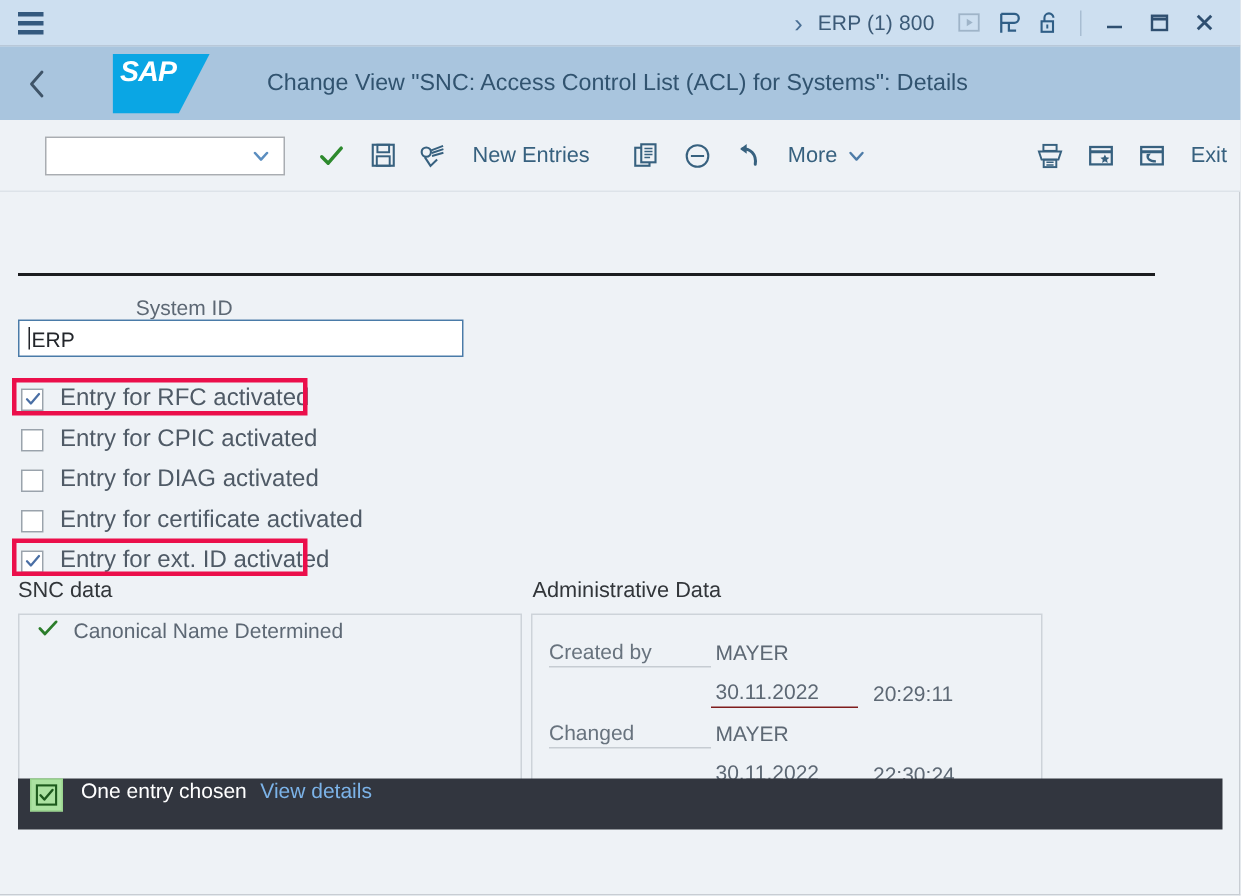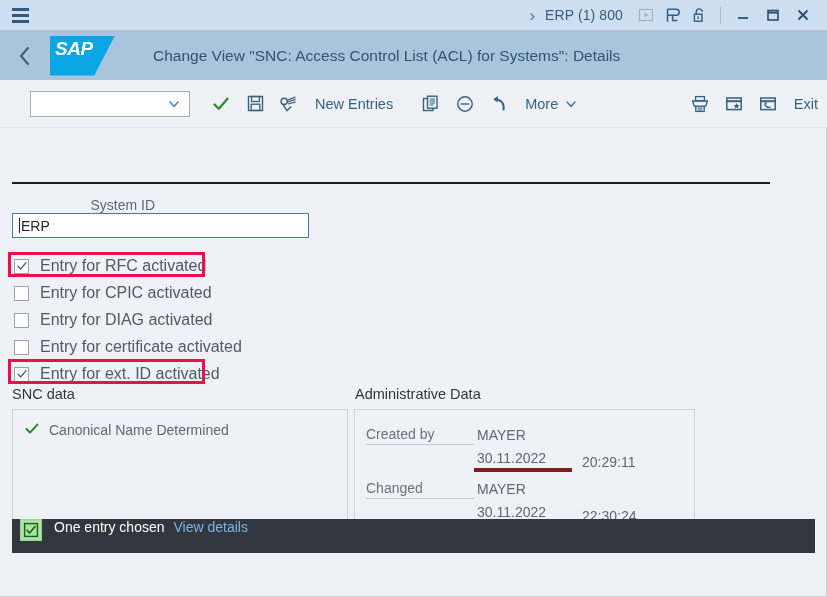--- a/index.html
+++ b/index.html
@@ -64,21 +64,21 @@
     background: #a9c5de;
     display: flex; align-items: center;
   }
   .back-arrow {
     width: 50px; height: 49px;
     display: flex; align-items: center; justify-content: center;
     cursor: pointer;
   }
   .sap-logo {
     width: 65px; height: 40px;
-    position: relative; 
+    position: relative; margin-left: 25px;
     cursor: pointer;
     padding-left: 41px;
   }
   .sap-logo .shape {
     position: absolute; inset: 0;
     background: #0aa6e4;
     clip-path: polygon(0 0, 100% 0, 68% 100%, 0 100%);
   }
   .sap-logo .txt {
     position: absolute; left: 5px; top: 2px;
@@ -187,37 +187,37 @@
 
   
   .panel-title {
     position: absolute; font-size: 14.5px; color: #32363a;
   }
   .panel {
     position: absolute; border: 1px solid #cdd3d9;
     background: #eef2f6;
   }
   .snc-item {
-    position: absolute; left: 12px; top: 12px;
+    position: absolute; left: 12px; top: 2px;
     display: flex; align-items: flex-start;
   }
   .snc-item .lbl { font-size: 14px; color: #5d6874; margin-left: 10px; }
 
   .admin-grid { position: absolute; left: 11px; top: 8px; }
   .ad-row { display: flex; align-items: flex-end; height: 27px; }
   .ad-key {
     width: 108px; font-size: 14px; color: #68737e;
     border-bottom: 1px solid #c6ccd2; padding-bottom: 2px;
   }
   .ad-key.blank { border-bottom: none; }
   .ad-val {
     width: 98px; font-size: 14px; color: #5d6874;
     padding-bottom: 2px; padding-left: 3px;
   }
-  .ad-val.und { border-bottom: 4px solid #7f1d1d; }
+  .ad-val.und { border-bottom: 1px solid #7f1d1d; }
   .ad-time { font-size: 14px; color: #5d6874; padding-bottom: 2px; padding-left: 10px; }
 
   
   .statusbar {
     position: absolute; left: 12px; top: 519px;
     width: 803px; height: 34px;
     background: #32363f;
     display: flex; 
     padding-left: 8px;
   }

